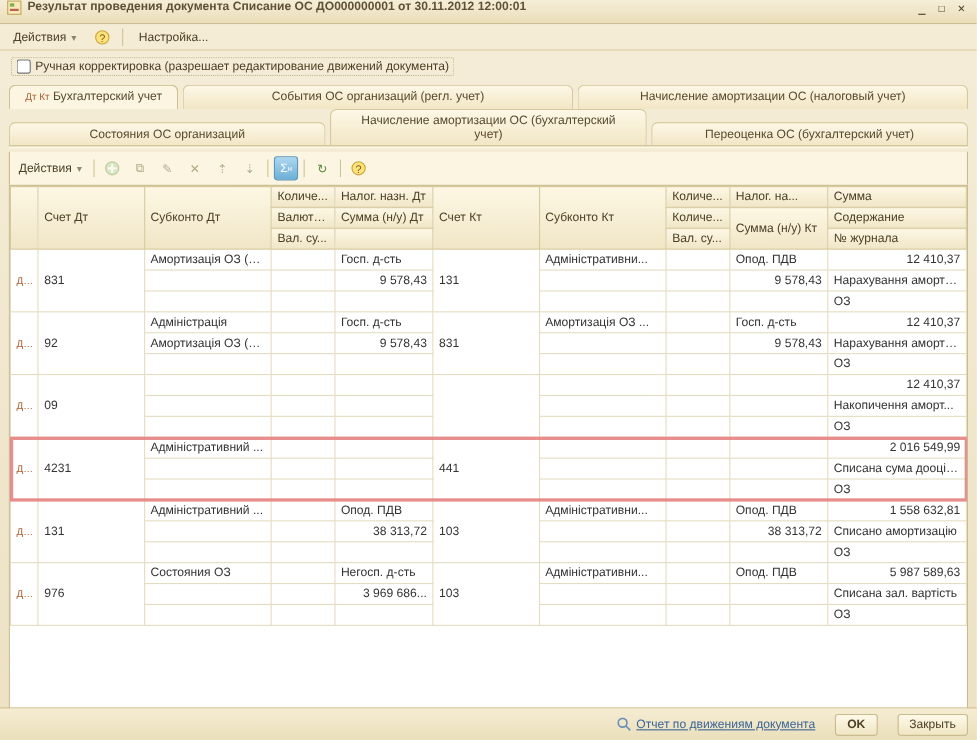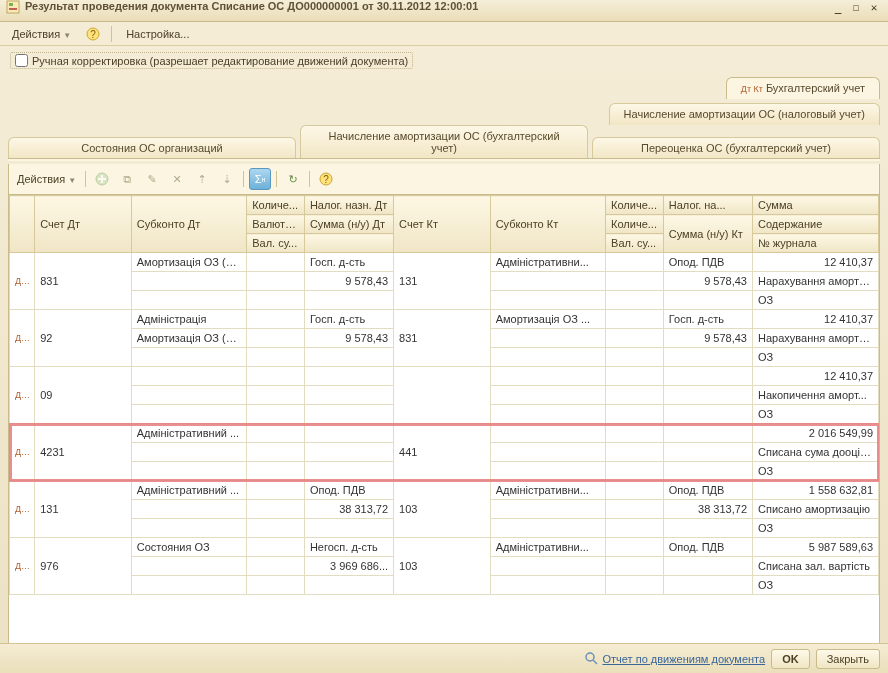--- a/index.html
+++ b/index.html
@@ -52,21 +52,21 @@
   .check-row input { margin: 0; }
   .dotted { border: 1px dotted #c1b48a; padding: 1px 4px; border-radius:2px; }
 
   
   .tabs-row1, .tabs-row2 {
     display: flex;
     padding: 0 8px;
     gap: 4px;
     align-items: flex-end;
   }
-  .tabs-row1 { margin-top: 4px; flex-direction: column; }
+  .tabs-row1 { margin-top: 4px; }
   .tab {
     padding: 4px 14px 5px;
     border: 1px solid #d6c99c;
     border-bottom: none;
     border-radius: 6px 6px 0 0;
     background: linear-gradient(#fdf7e6, #f1e6c4);
     color: #574a2d;
     cursor: default;
   }
   .tab.active {
@@ -144,21 +144,21 @@
   .footer {
     position: absolute;
     bottom: 0; left:0; right:0;
     height: 30px;
     background: linear-gradient(#f5ecd3,#eadfba);
     border-top: 1px solid #d2c392;
     display:flex;
     align-items:center;
     justify-content:flex-end;
     padding: 0 8px;
-    gap: 6px;
+    gap: 18px;
     color:#4c4026;
   }
   .footer .link { display:flex; align-items:center; gap:4px; text-decoration: underline; color:#3a669a; }
   .footer .btn { padding: 3px 10px; border:1px solid #c9bb8c; border-radius:3px; background:linear-gradient(#fef9e8,#f0e6c4); }
 
   .container { position: relative; height: 100%; }
 </style>
 </head>
 <body>
 <div class="container">
@@ -193,20 +193,21 @@
 
 <div class="check-row">
   <span class="dotted" style="display:flex;align-items:center;gap:4px;">
     <input type="checkbox" style="">
     <span>Ручная корректировка (разрешает редактирование движений документа)</span>
   </span>
 </div>
 
 <div class="tabs-row1">
   <div class="tab active"><span class="sub">Дт Кт</span><span>Бухгалтерский учет</span></div>
+  <div class="tab" style="flex:1;text-align:center">События ОС организаций (регл. учет)</div>
   <div class="tab" style="flex:1;text-align:center">Начисление амортизации ОС (налоговый учет)</div>
 </div>
 
 <div class="tabs-row2">
   <div class="tab" style="flex:1;text-align:center">Состояния ОС организаций</div>
   <div class="tab" style="flex:1;text-align:center">Начисление амортизации ОС (бухгалтерский учет)</div>
   <div class="tab" style="flex:1;text-align:center">Переоценка ОС (бухгалтерский учет)</div>
 </div>
 <div class="tabs-underline"></div>
 

